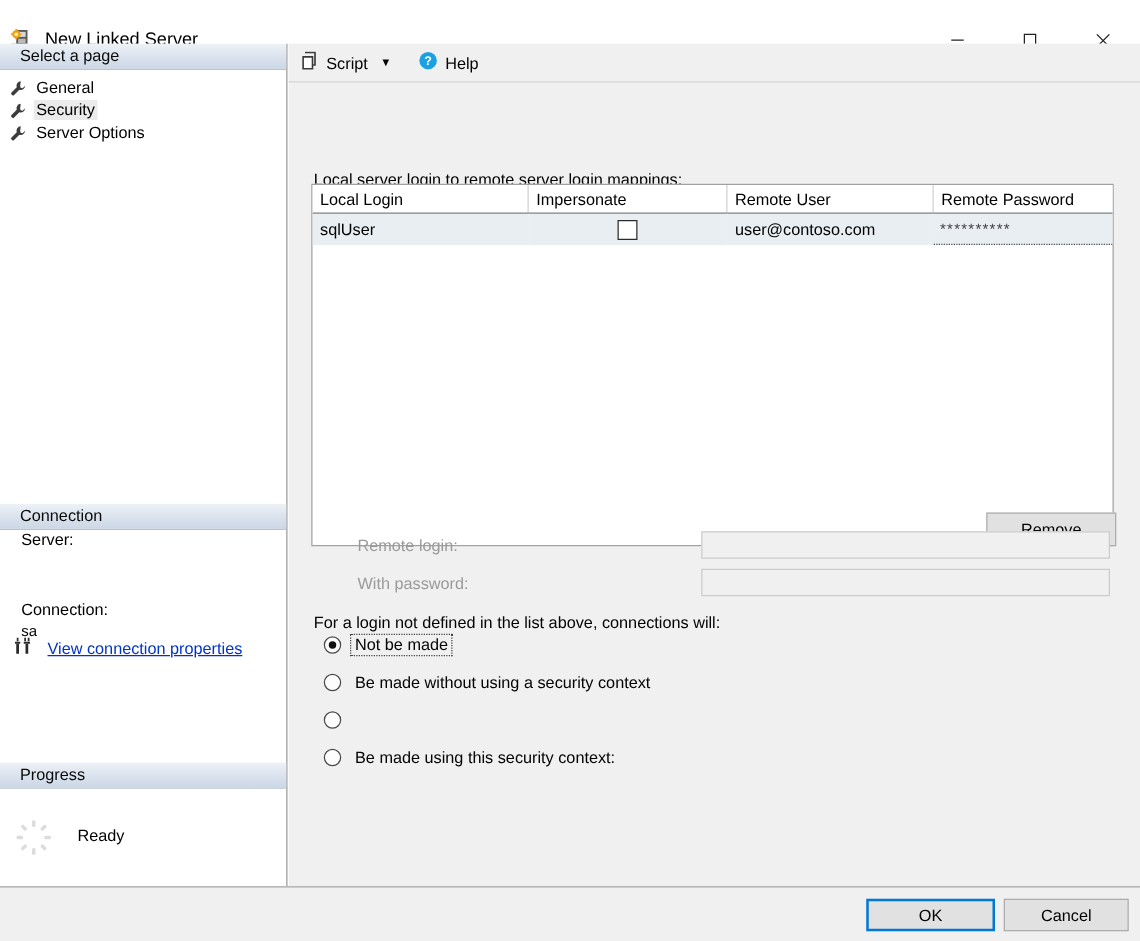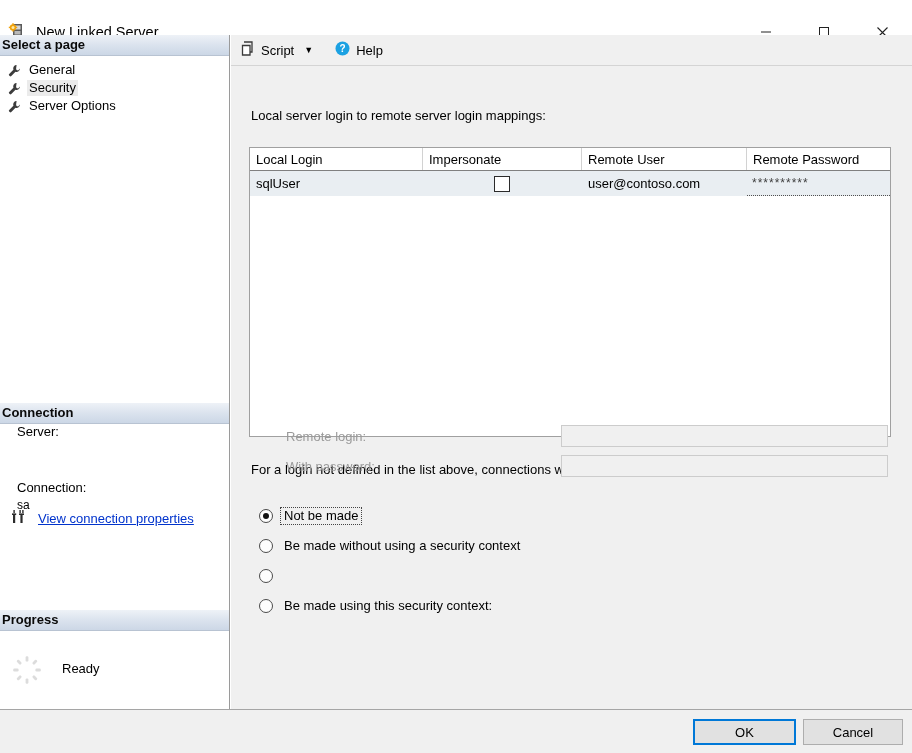--- a/index.html
+++ b/index.html
@@ -41,22 +41,22 @@
     position: absolute; left: 0; top: 35px; width: 230px; height: 674px;
     background: #ffffff;
     border-right: 1px solid #9a9a9a;
     box-sizing: border-box;
   }
   .sec-header {
     position: absolute; left: 0; width: 229px; height: 21px;
     background: linear-gradient(to bottom, #eef2f7 0%, #dbe3ee 50%, #ccd7e6 100%);
     border-bottom: 1px solid #b8c3d2;
     box-sizing: border-box;
-    font-weight: bold; font-size: 13px; color: #0a0a0a;
-    padding-left: 2px; line-height: 20px;
+    font-weight: normal; font-size: 13px; color: #0a0a0a;
+    padding-left: 16px; line-height: 20px;
     white-space: nowrap;
   }
   .sec-header.h-select { top: 0; }
   .sec-header.h-conn { top: 368px; }
   .sec-header.h-prog { top: 575px; }
 
   .page-item {
     position: absolute; left: 8px; height: 18px;
     display: flex; align-items: center; gap: 6px;
     white-space: nowrap;
@@ -93,21 +93,21 @@
     display: flex; align-items: center;
   }
   .tb-item {
     display: flex; align-items: center; gap: 6px;
     height: 22px; padding: 0 4px; margin-left: 6px;
     white-space: nowrap; font-size: 13px;
   }
   .tb-caret { margin-left: 4px; }
 
   .panel-label {
-    position: absolute; font-size: 13px; white-space: nowrap; color: #000;
+    position: absolute; font-size: 13px; white-space: nowrap; color: #000; margin-top: 28px;
   }
   .lbl-mappings { left: 20px; top: 73px; }
   .lbl-forlogin { left: 20px; top: 427px; }
 
   
   .grid {
     position: absolute; left: 18px; top: 112px; width: 642px; height: 290px;
     background: #ffffff;
     border: 1px solid #a0a0a0;
     box-sizing: border-box;
@@ -356,20 +356,23 @@
             <td class="cb-cell">
               <span class="checkbox"></span>
             </td>
             <td>user@contoso.com</td>
             <td class="focused-cell">**********</td>
           </tr>
         </tbody>
       </table>
     </div>
 
+    <div class="btn btn-remove">
+      <span>Remove</span>
+    </div>
 
     <span class="panel-label lbl-forlogin">For a login not defined in the list above, connections will:</span>
 
     <div class="radio-row focused" style="top:471px;">
       <span class="radio checked"></span>
       <span class="radio-label">Not be made</span>
     </div>
     <div class="radio-row" style="top:501px;">
       <span class="radio"></span>
       <span class="radio-label">Be made without using a security context</span>

